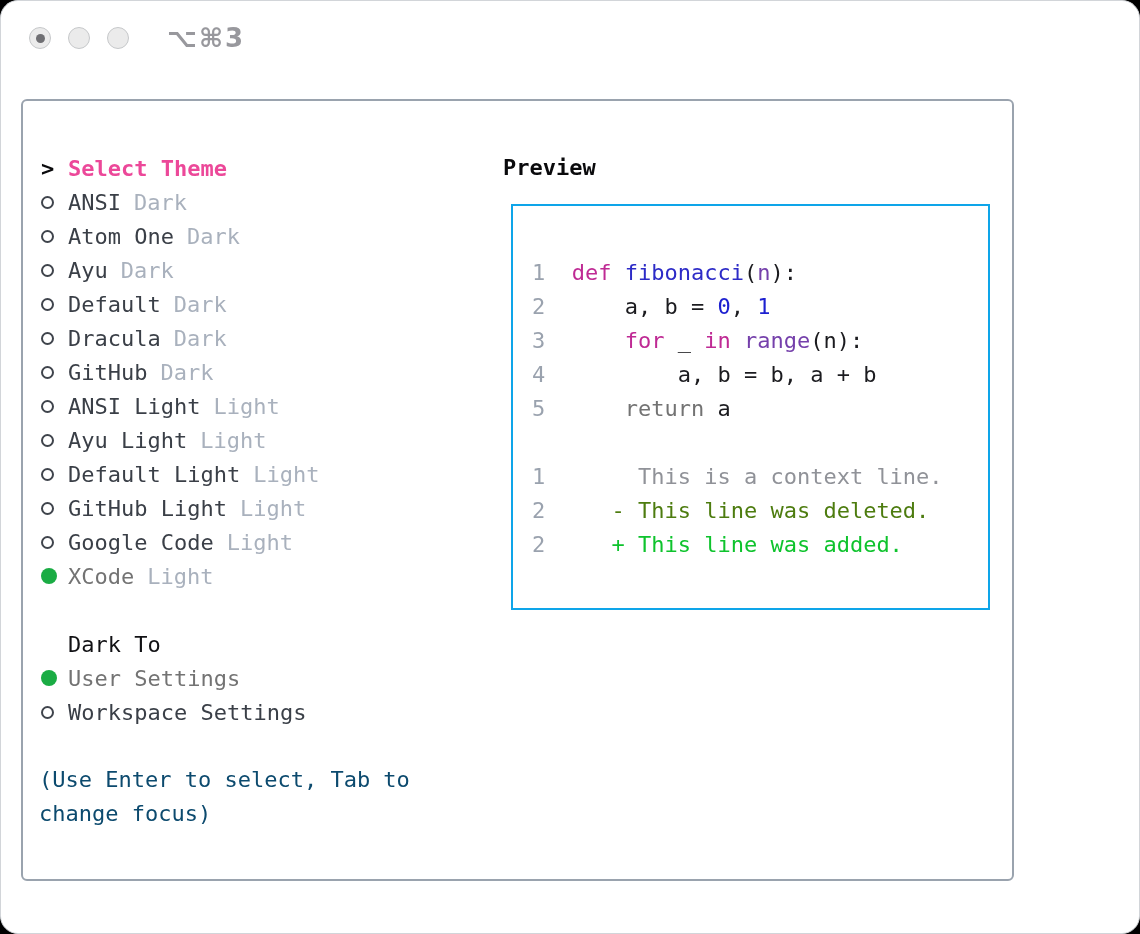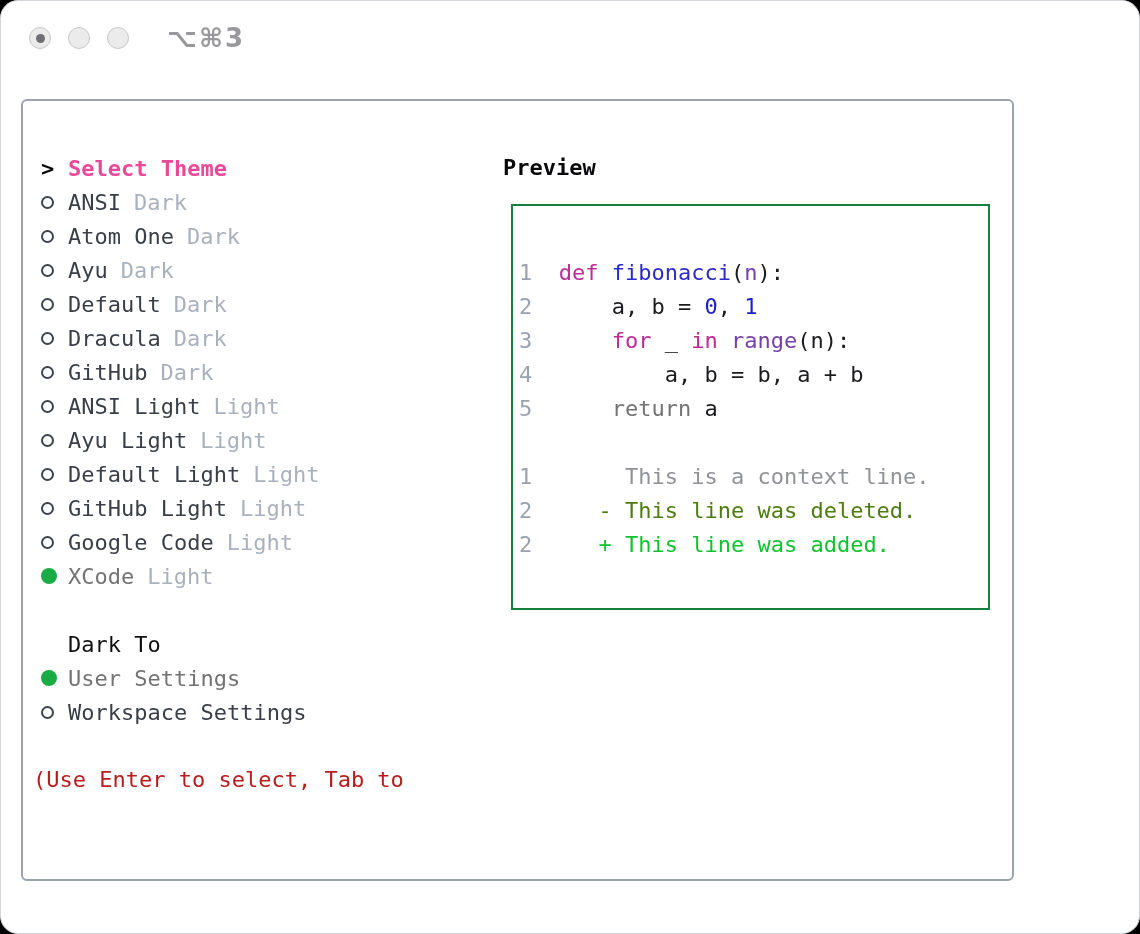--- a/index.html
+++ b/index.html
@@ -30,28 +30,28 @@
   .row .iconcell{width:27px;display:flex;align-items:center;flex:none;}
   .ring{width:13px;height:13px;border:2px solid #3f444c;border-radius:50%;
         box-sizing:border-box;}
   .dotfill{width:16px;height:16px;border-radius:50%;background:#1aac44;}
   .prompt{font-weight:700;color:#0a0a0c;}
   .hdr{font-weight:700;color:#ec4899;}
   .sub-hdr{color:#111114;}
   .variant{color:#a9b1bd;margin-left:13px;}
   .sel-name{color:#737373;}
   .spacer{height:34px;}
-  .hint-line{height:34px;line-height:34px;padding-left:10px;font-size:22px;
-             color:#b91c1c;white-space:pre;}
+  .hint-line{height:34px;line-height:34px;padding-left:16px;font-size:22px;
+             color:#0c4a6e;white-space:pre;}
   
   .preview-title{position:absolute;left:480px;top:50px;height:34px;line-height:34px;
              font-weight:700;font-size:22px;color:#0a0a0c;}
   .preview-box{position:absolute;left:488px;top:103px;width:479px;height:406px;
-             border:2px solid #15803d;box-sizing:border-box;background:#fff;
-             overflow:hidden;}
+             border:2px solid #0ea5e9;box-sizing:border-box;background:#fff;
+             overflow:hidden;padding-left:13px;}
   .code{padding:50px 0 0 6px;}
   .code-line{height:34px;line-height:34px;font-size:22px;white-space:pre;}
 </style>
 </head>
 <body>
 
 <div class="window">
 
   <div class="traffic t1">
     <div class="inner-dot"></div>
@@ -76,20 +76,21 @@
         <div class="row"><span class="iconcell"><span class="ring"></span></span><span>Default Light</span><span class="variant">Light</span></div>
         <div class="row"><span class="iconcell"><span class="ring"></span></span><span>GitHub Light</span><span class="variant">Light</span></div>
         <div class="row"><span class="iconcell"><span class="ring"></span></span><span>Google Code</span><span class="variant">Light</span></div>
         <div class="row"><span class="iconcell"><span class="dotfill"></span></span><span class="sel-name">XCode</span><span class="variant">Light</span></div>
         <div class="spacer"></div>
         <div class="row"><span class="iconcell"></span><span class="sub-hdr">Dark To</span></div>
         <div class="row"><span class="iconcell"><span class="dotfill"></span></span><span class="sel-name">User Settings</span></div>
         <div class="row"><span class="iconcell"><span class="ring"></span></span><span>Workspace Settings</span></div>
         <div class="spacer"></div>
         <div class="hint-line">(Use Enter to select, Tab to</div>
+        <div class="hint-line">change focus)</div>
       </div>
 
     <div class="preview-title">Preview</div>
 
     <div class="preview-box">
       <div class="code">
 
       <div class="code-line"><span style="color: rgb(154, 162, 174);">1</span><span style="color: rgb(27, 27, 31);">  </span><span style="color: rgb(191, 42, 148);">def</span><span style="color: rgb(27, 27, 31);"> </span><span style="color: rgb(45, 43, 199);">fibonacci</span><span style="color: rgb(27, 27, 31);">(</span><span style="color: rgb(117, 64, 171);">n</span><span style="color: rgb(27, 27, 31);">):</span></div>
           <div class="code-line"><span style="color: rgb(154, 162, 174);">2</span><span style="color: rgb(27, 27, 31);">      a, b = </span><span style="color: rgb(29, 32, 208);">0</span><span style="color: rgb(27, 27, 31);">, </span><span style="color: rgb(29, 32, 208);">1</span></div>
           <div class="code-line"><span style="color: rgb(154, 162, 174);">3</span><span style="color: rgb(27, 27, 31);">      </span><span style="color: rgb(191, 42, 148);">for</span><span style="color: rgb(27, 27, 31);"> _ </span><span style="color: rgb(191, 42, 148);">in</span><span style="color: rgb(27, 27, 31);"> </span><span style="color: rgb(117, 64, 171);">range</span><span style="color: rgb(27, 27, 31);">(n):</span></div>

